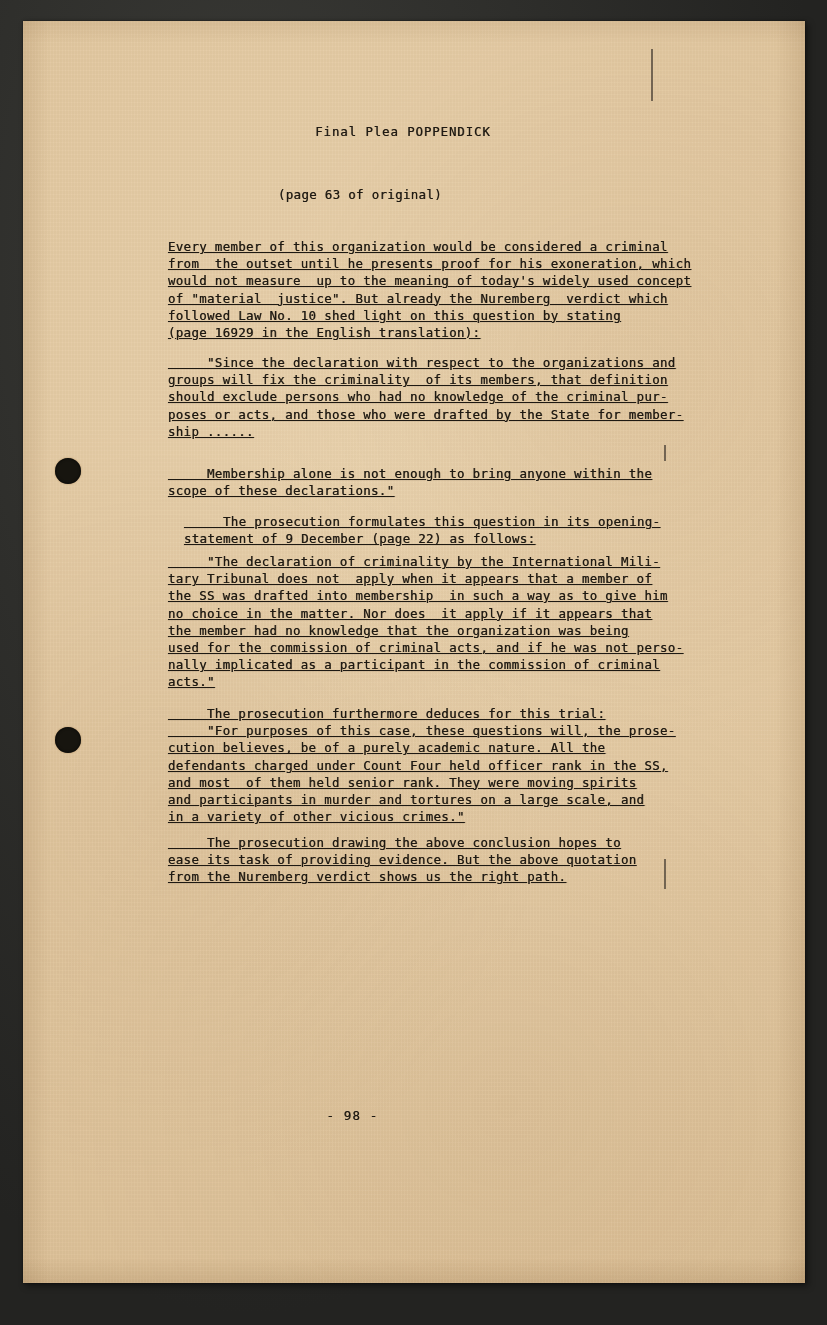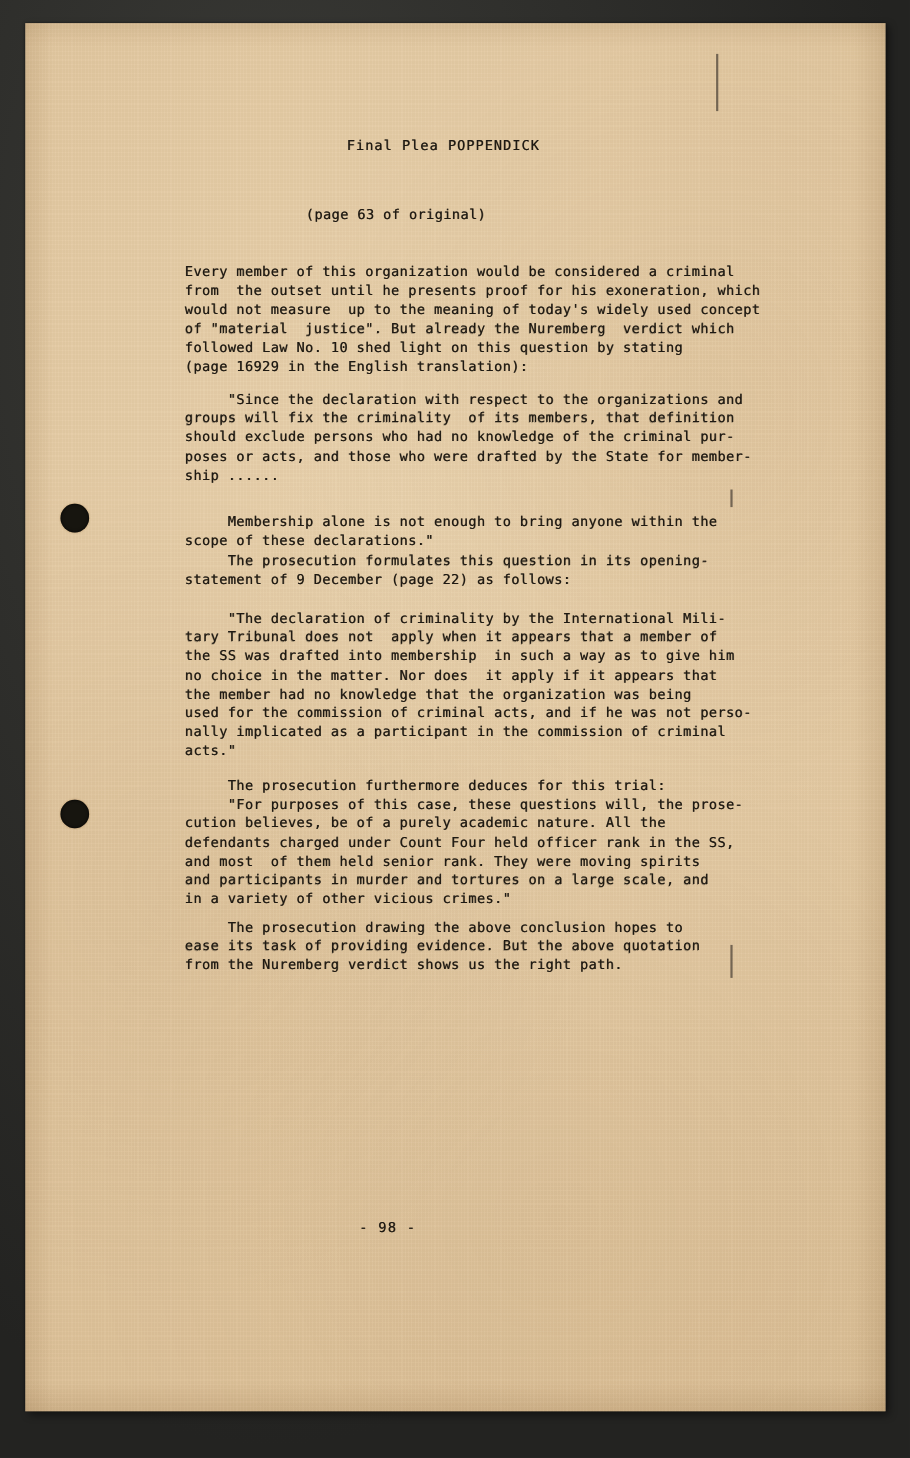--- a/index.html
+++ b/index.html
@@ -118,25 +118,26 @@
   }
 
   #original-page-note {
     left: 255px;
     top: 165px;
   }
 
   .body-block {
     left: 145px;
     width: 600px;
+    text-decoration: underline;
   }
   #para-opening      { top: 217px; }
   #quote-since       { top: 333px; }
   #quote-membership  { top: 444px; }
-  #para-formulates   { top: 480px; }
+  #para-formulates   { top: 492px; margin-left: 16px; }
   #quote-declaration { top: 532px; }
   #para-furthermore  { top: 684px; }
   #para-closing      { top: 813px; }
 
   #page-footer {
     left: 0;
     top: 1086px;
     width: 649px;
     text-align: center;
     padding-left: 10px;

